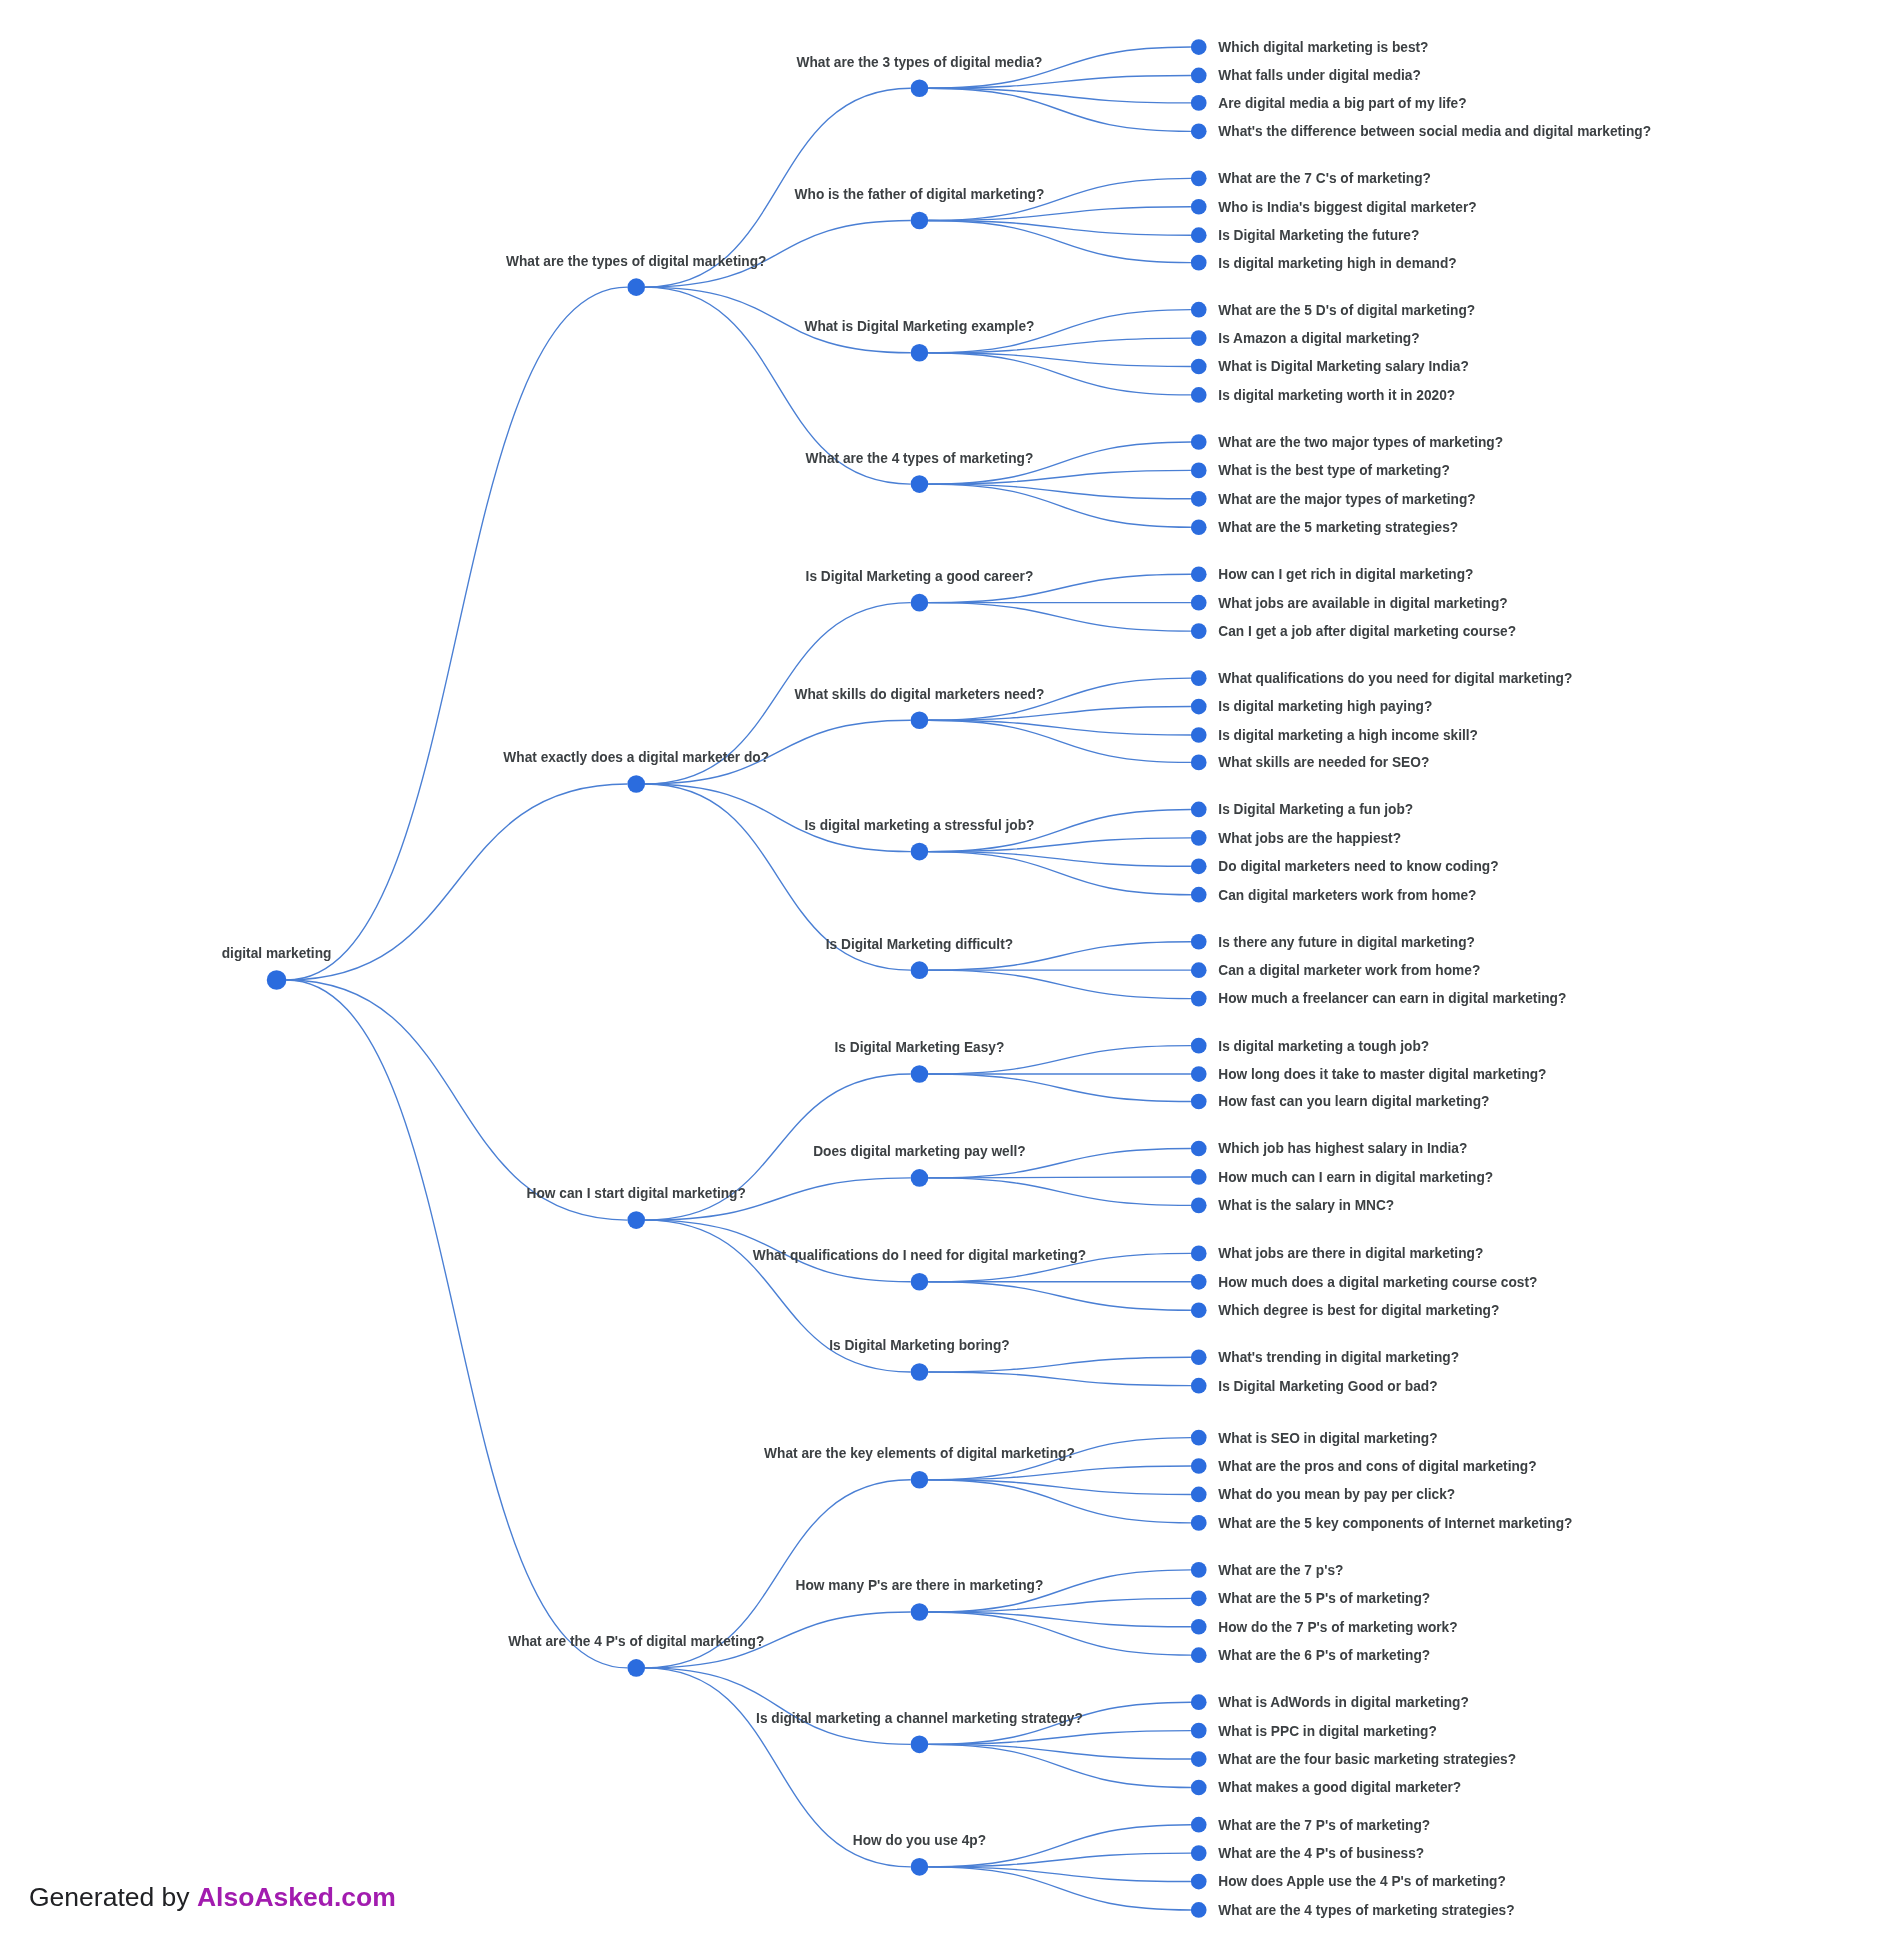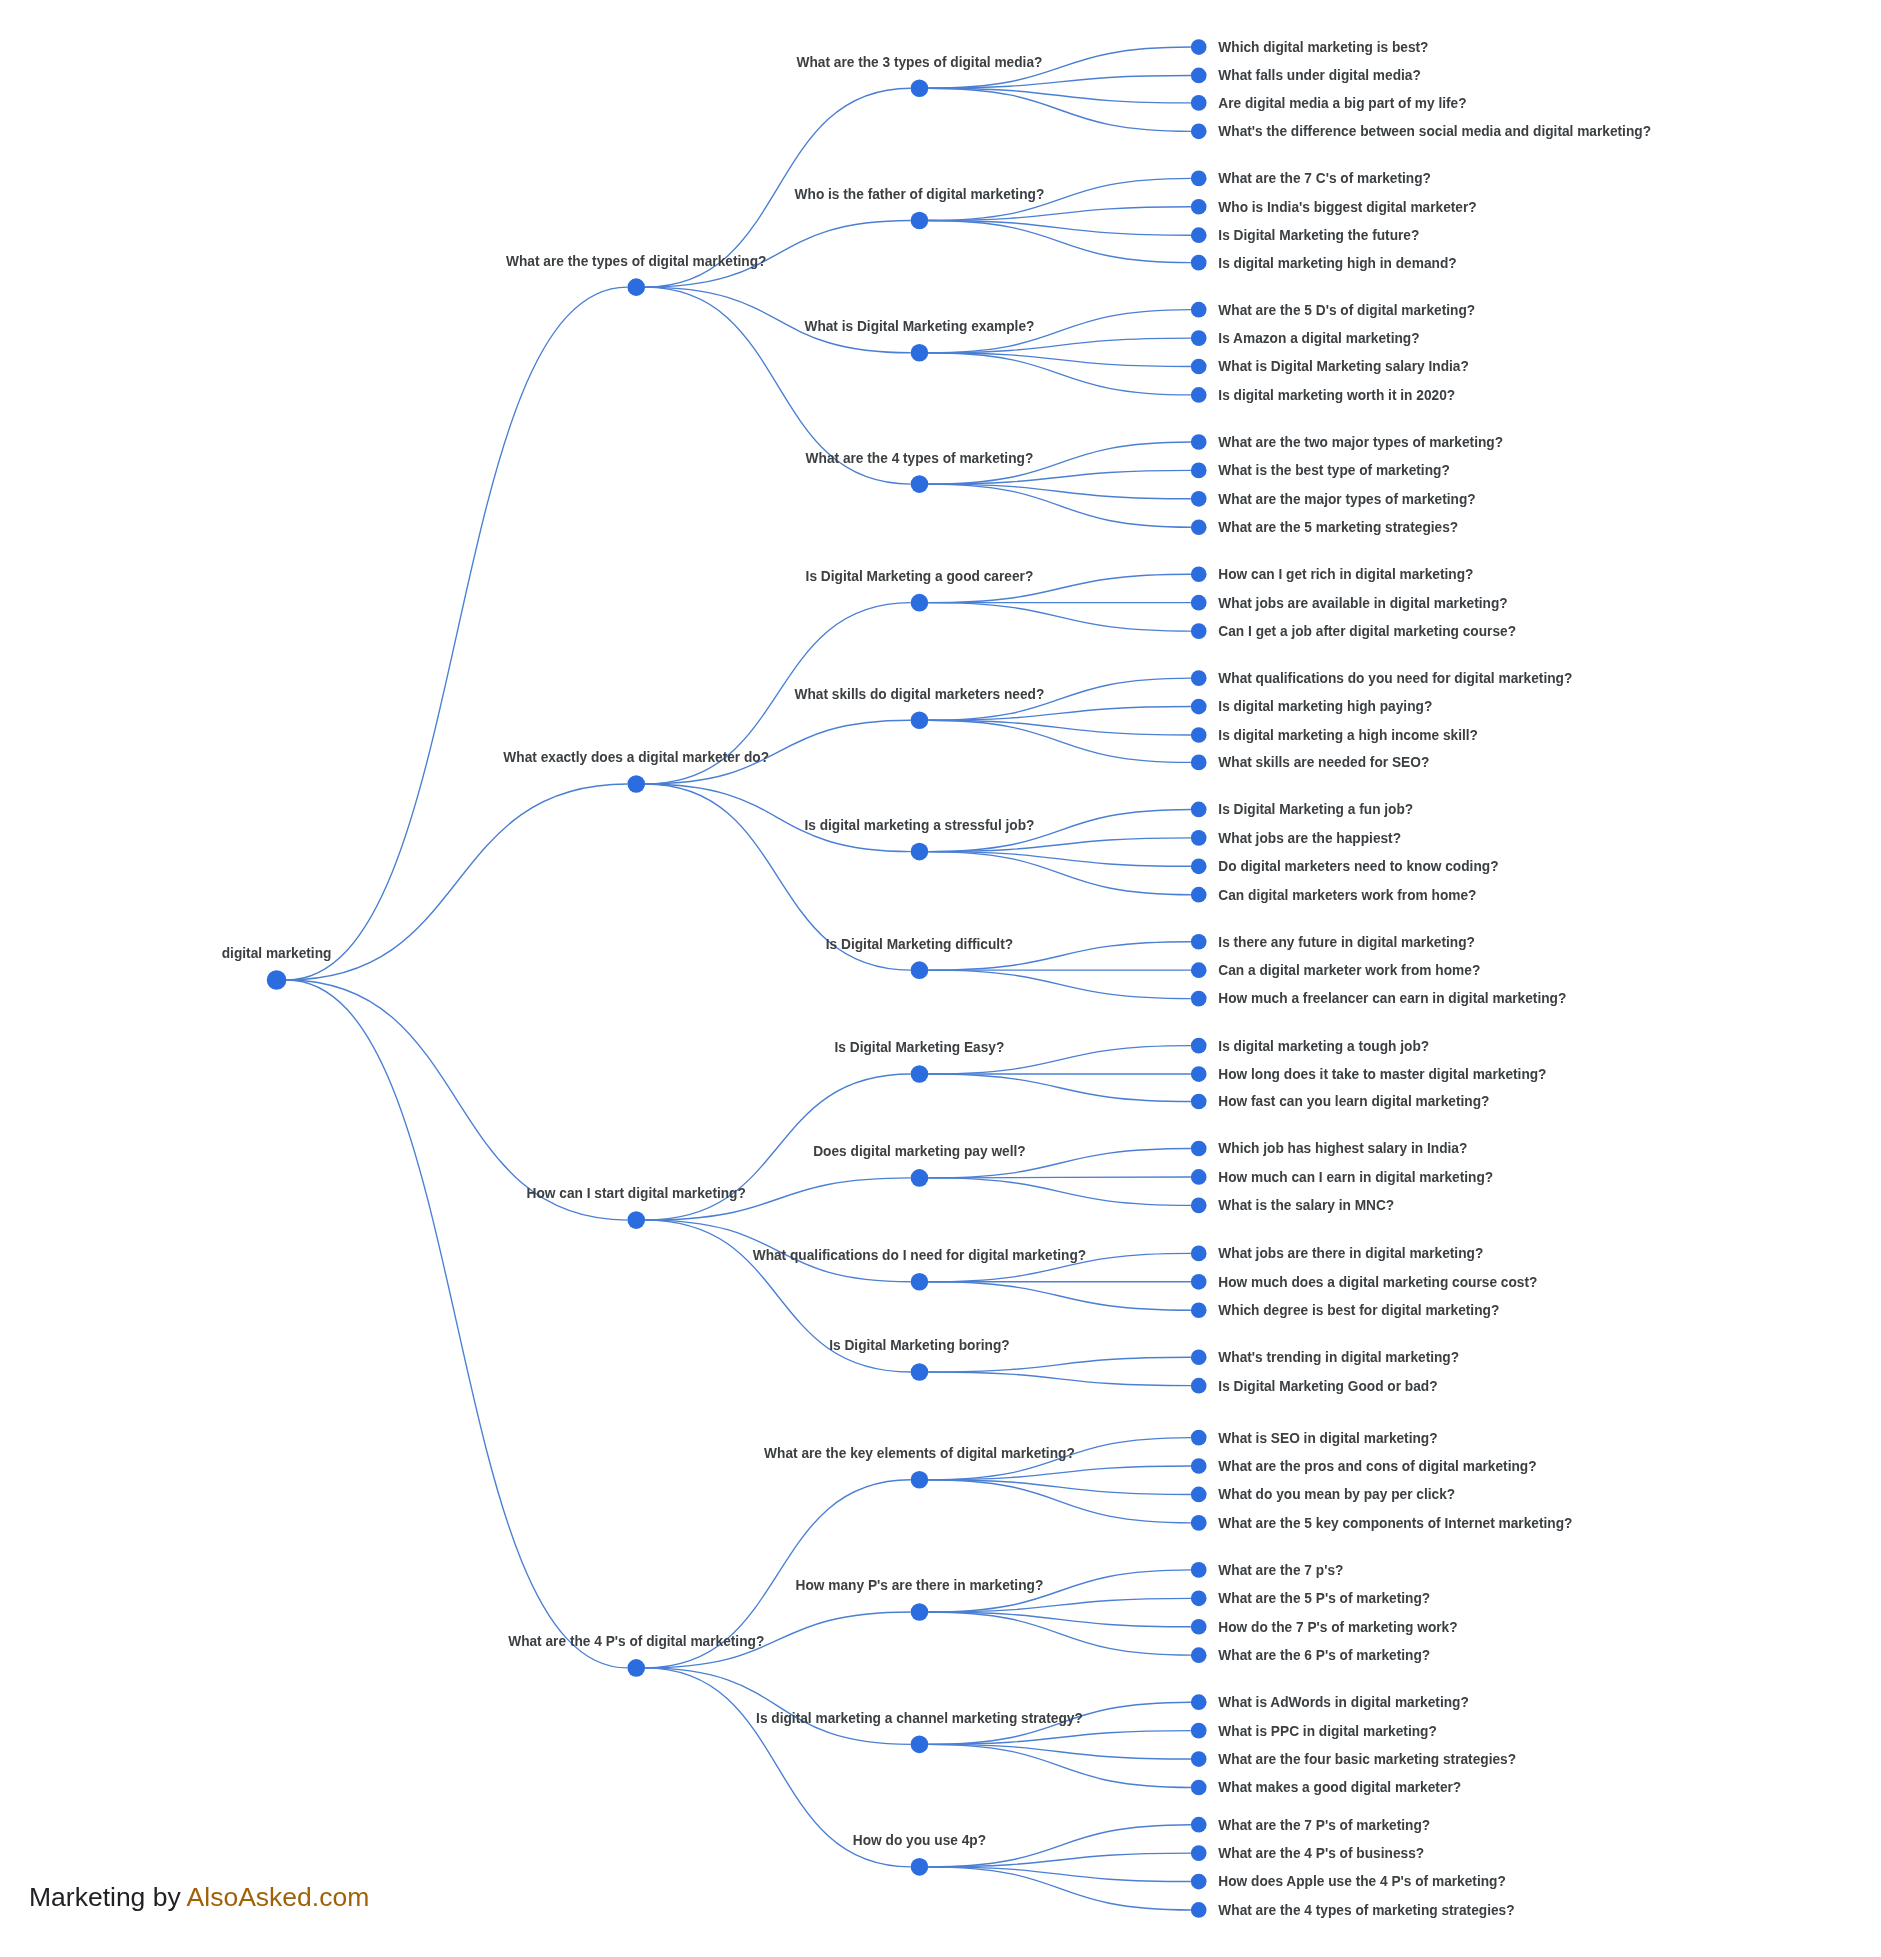--- a/index.html
+++ b/index.html
@@ -20,21 +20,21 @@
     font-family:"Liberation Sans","DejaVu Sans",sans-serif;
     font-size:14px;font-weight:bold;fill:#3c4043;
   }
   .node-label.centered{text-anchor:middle;}
   .node-label.leftaligned{text-anchor:start;}
   .footer{
     position:absolute;left:29px;top:1882px;
     font-size:26.5px;font-weight:normal;color:#202124;
     letter-spacing:0px;white-space:nowrap;
   }
-  .footer .brand{color:#a16207;font-weight:normal;}
+  .footer .brand{color:#a21caf;font-weight:bold;}
 </style>
 </head>
 <body>
 
 <svg id="tree-canvas" viewBox="0 0 1920 1997" width="1882" height="1957" xmlns="http://www.w3.org/2000/svg">
   <g id="edges-layer">
       <path d="M 292 1000 C 483.4 1000, 448.6 293, 640 293" class="edge" stroke="#4a7fd4"></path>
       <path d="M 658 293 C 807.05 293, 779.95 90, 929 90" class="edge" stroke="#4a7fd4"></path>
       <path d="M 947 90 C 1094.4 90, 1067.6 48, 1215 48" class="edge" stroke="#4a7fd4"></path>
       <path d="M 947 90 C 1094.4 90, 1067.6 77, 1215 77" class="edge" stroke="#4a7fd4"></path>
@@ -422,15 +422,15 @@
         <text fill="#3c4043" x="1243" y="1925" class="node-label leftaligned">How does Apple use the 4 P's of marketing?</text>
       </g>
       <g>
         <circle cx="1223" cy="1949" r="8" class="node-dot" fill="#2b6cde"></circle>
         <text fill="#3c4043" x="1243" y="1954" class="node-label leftaligned">What are the 4 types of marketing strategies?</text>
       </g>
     </g>
 </svg>
 
 <div class="footer">
-  <span>Marketing by </span><span class="brand">AlsoAsked.com</span>
+  <span>Generated by </span><span class="brand">AlsoAsked.com</span>
 </div>
 
 
 </body></html>

